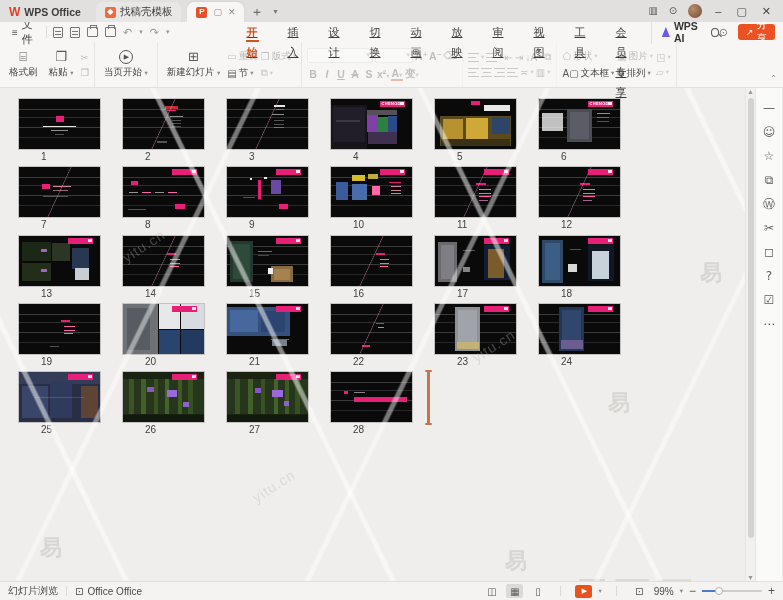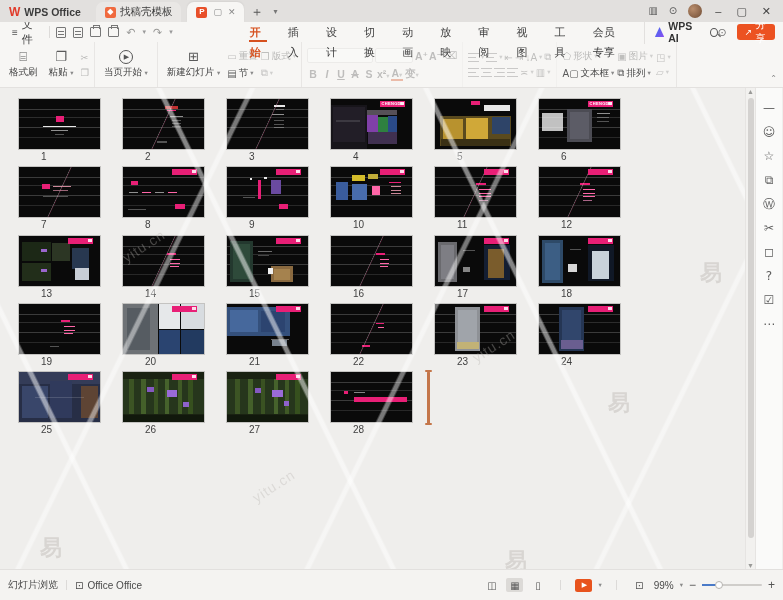--- a/index.html
+++ b/index.html
@@ -30,21 +30,21 @@
   .mb-file{display:flex;align-items:center;gap:4px;padding:0 4px;}
   .mb-burger{font-size:10px;color:#555;}
   .mb-sep{width:1px;height:12px;background:#dddbd9;margin:0 6px;}
   .mb-icons{display:flex;align-items:center;gap:7px;color:#666;}
   .mi-doc{width:10px;height:11px;border:1px solid #777;border-radius:1px;position:relative;display:inline-block;}
   .mi-doc::after{content:"";position:absolute;left:1px;top:3px;right:1px;height:1px;background:#777;box-shadow:0 3px 0 #777;}
   .mi-print{width:11px;height:10px;border:1px solid #777;border-radius:1px;position:relative;display:inline-block;}
   .mi-print::after{content:"";position:absolute;left:2px;top:-3px;width:5px;height:3px;border:1px solid #777;border-bottom:none;}
   .mi-ur{font-size:11px;color:#9a9a98;line-height:1;}
   .mi-caret{font-size:7px;color:#999;}
-  .mb-tabs{display:flex;align-items:center;gap:0;margin-left:66px;}
+  .mb-tabs{display:flex;align-items:center;gap:8px;margin-left:66px;text-decoration:underline;}
   .mb-tab{padding:0 11px;height:20px;line-height:20px;cursor:default;position:relative;}
   .mb-tab.active{color:#d6511f;font-weight:bold;}
   .mb-tab.active::after{content:"";position:absolute;left:10px;right:10px;bottom:0;height:2px;background:#d6511f;}
   .mb-ai{display:flex;align-items:center;gap:4px;margin-left:8px;padding-left:10px;border-left:1px solid #e2e0de;font-size:10.5px;font-weight:bold;color:#333;}
   .ai-logo{width:11px;height:10px;background:linear-gradient(120deg,#3f6df0,#8a4df0);clip-path:polygon(50% 0,100% 100%,0 100%);}
   .icon-search{width:9px;height:9px;border:1.4px solid #555;border-radius:50%;position:relative;display:inline-block;margin-left:10px;}
   .icon-search::after{content:"";position:absolute;width:4px;height:1.4px;background:#555;transform:rotate(45deg);right:-4px;bottom:-1px;}
   .mb-right{margin-left:auto;display:flex;align-items:center;gap:10px;}
   .mb-bot{font-size:11px;color:#777;}
   .share-btn{background:#ec5221;color:#fff;font-size:10.5px;height:16px;display:flex;align-items:center;gap:3px;padding:0 8px;border-radius:3px;}
@@ -103,21 +103,21 @@
   
   .vscroll{width:10px;background:#f2f1ef;border-left:1px solid #e6e4e2;position:relative;}
   .vscroll .arrow{position:absolute;left:0;width:100%;text-align:center;font-size:7px;color:#9a9a98;}
   .vscroll .thumbtrack{position:absolute;left:2px;top:10px;width:6px;height:440px;background:#d4d2d0;border-radius:3px;}
 
   
   .side-toolbar{width:27px;background:#fafaf9;border-left:1px solid #e6e4e2;display:flex;flex-direction:column;align-items:center;padding-top:8px;gap:0;z-index:7;}
   .st-ic{width:20px;height:24px;display:flex;align-items:center;justify-content:center;font-size:12px;color:#5c5c5c;font-family:"DejaVu Sans",sans-serif;}
 
   
-  .statusbar{height:31px;background:#f4f3f1;border-top:1px solid #e2e0de;display:flex;align-items:center;font-size:10px;color:#4a4a4a;padding:0 8px;flex:none;position:relative;z-index:40;}
+  .statusbar{height:19px;background:#f4f3f1;border-top:1px solid #e2e0de;display:flex;align-items:center;font-size:10px;color:#4a4a4a;padding:0 8px;flex:none;position:relative;z-index:40;}
   .sb-sep{width:1px;height:10px;background:#dcdad8;margin:0 8px;}
   .sb-theme{display:flex;align-items:center;gap:4px;}
   .sb-right{margin-left:auto;display:flex;align-items:center;gap:6px;}
   .vw{width:17px;height:14px;display:flex;align-items:center;justify-content:center;font-size:10px;color:#555;border-radius:2px;font-family:"DejaVu Sans",sans-serif;}
   .vw.active{background:#dcdad7;}
   .sb-play{width:17px;height:13px;background:#e8531d;border-radius:2.5px;color:#fff;font-size:7px;display:flex;align-items:center;justify-content:center;padding-left:1px;}
   .zoom-track{width:60px;height:2px;background:#cfcdca;position:relative;border-radius:1px;}
   .zoom-track .zfill{position:absolute;left:0;top:0;height:2px;width:16px;background:#4a7ac8;}
   .zoom-track .zknob{position:absolute;left:13px;top:-3px;width:8px;height:8px;border-radius:50%;background:#fdfdfd;border:1px solid #b5b3b0;}
   .sb-zi{font-size:12px;color:#555;line-height:1;}

